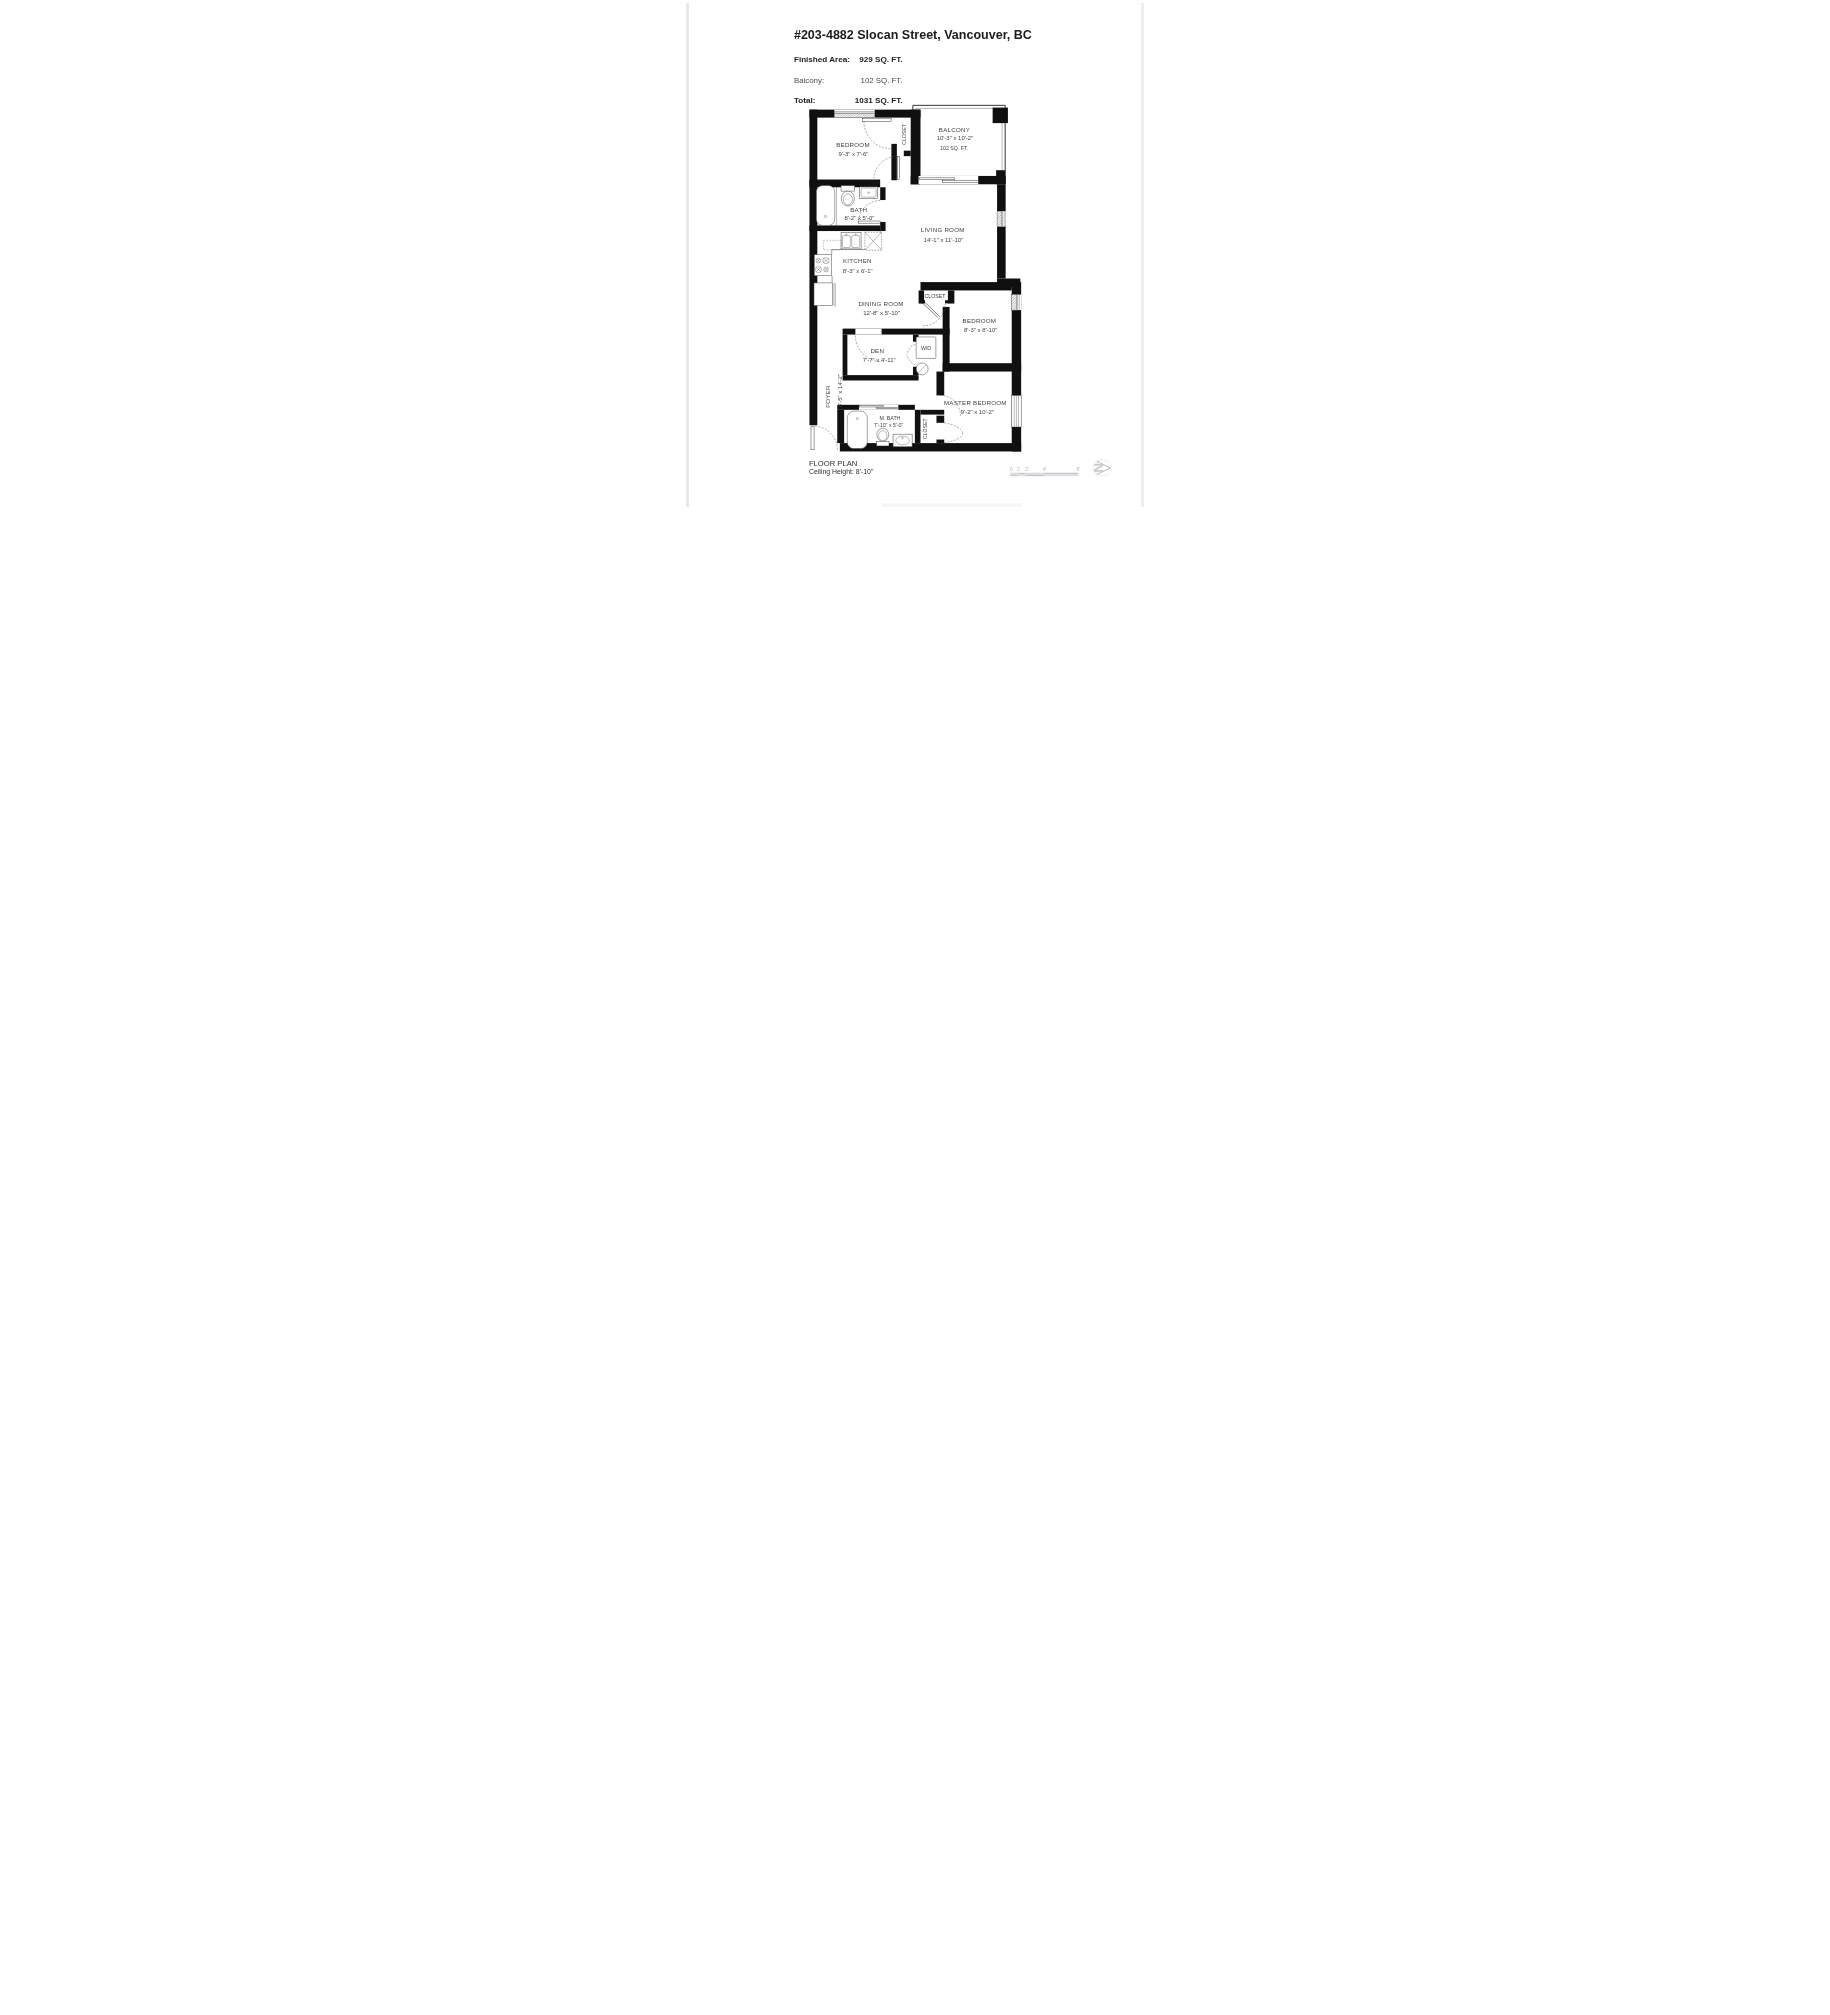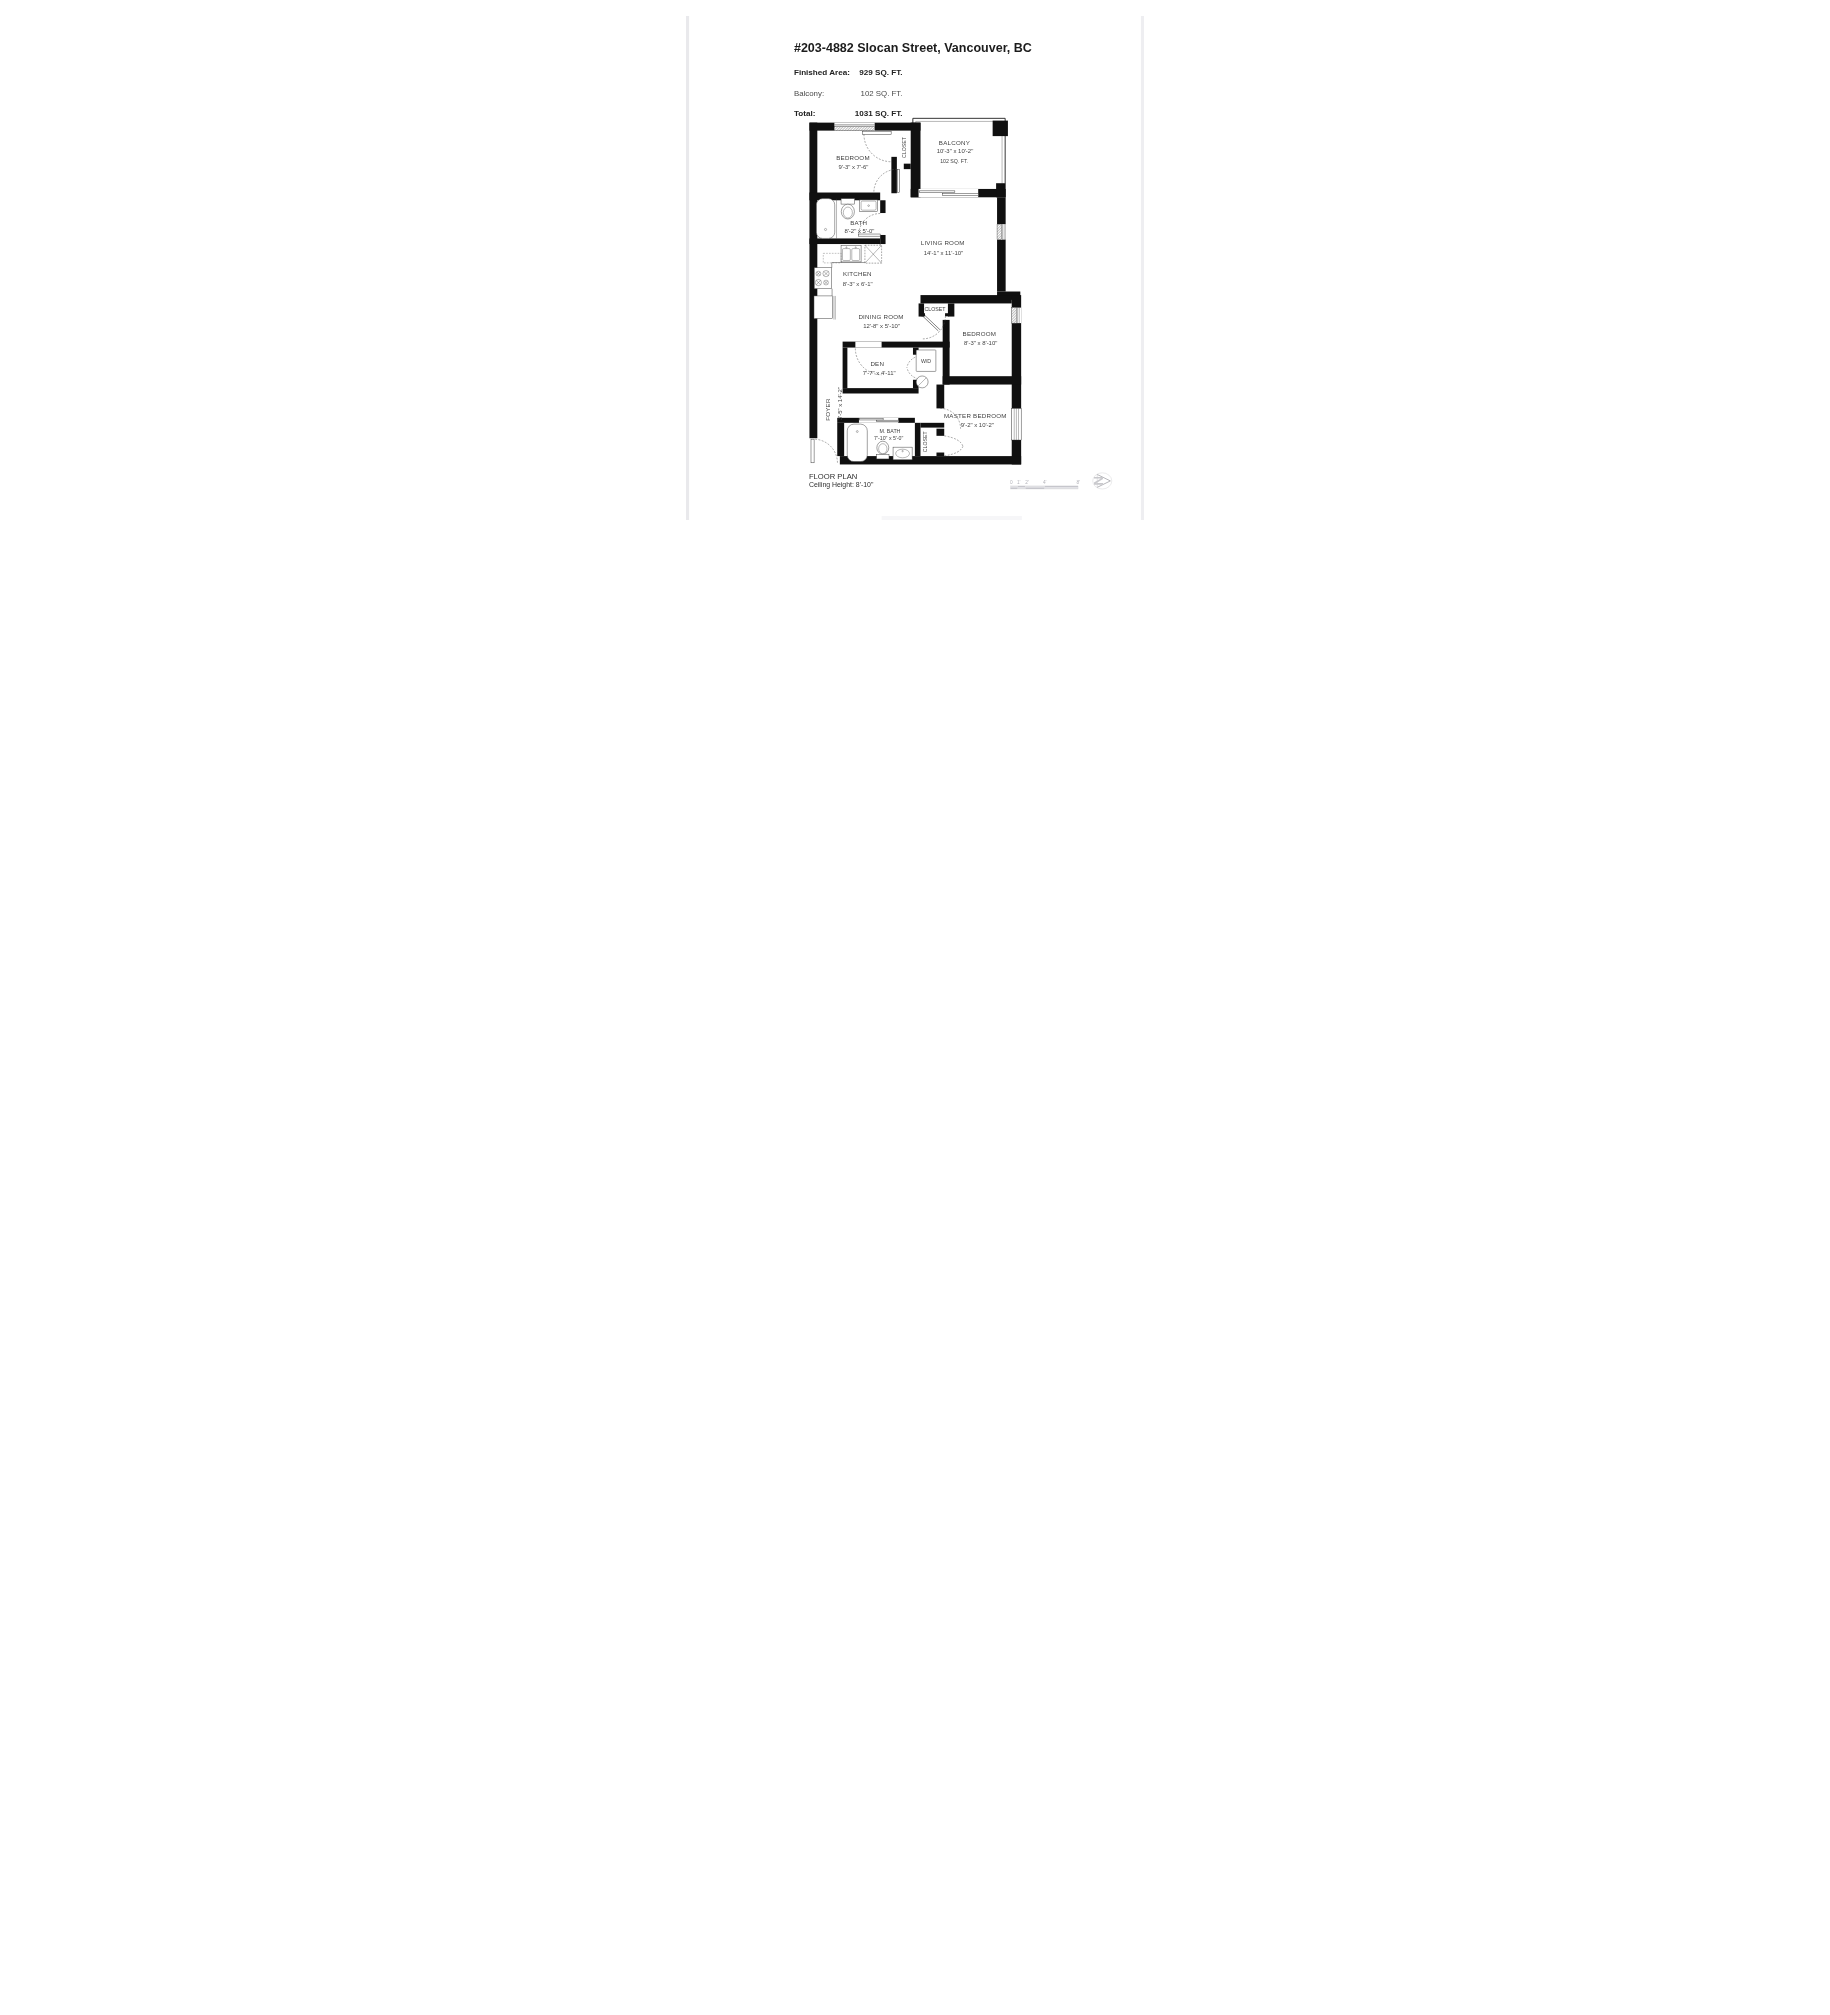--- a/index.html
+++ b/index.html
@@ -1,16 +1,16 @@
 <!DOCTYPE html>
 <html style="font-size:7.6px"><head>
 <meta charset="utf-8">
 <style>
   html,body{margin:0;padding:0;background:#ffffff;}
-  .page{width:458px;margin:16px auto;background:#ffffff;}
+  .page{width:458px;margin:3px auto;background:#ffffff;}
   svg{display:block;width:458px;height:auto;}
   text{font-family:"Liberation Sans",sans-serif;}
   
   .w{fill:#101010;}
   .gap{fill:#ffffff;}
   .ln{stroke:#333333;stroke-width:4;fill:none;}
   .ln3{stroke:#3a3a3a;stroke-width:3;fill:none;}
   .rail-o{stroke:#2b2b2b;stroke-width:8;fill:none;}
   .rail-i{stroke:#3a3a3a;stroke-width:3;fill:none;}
   

